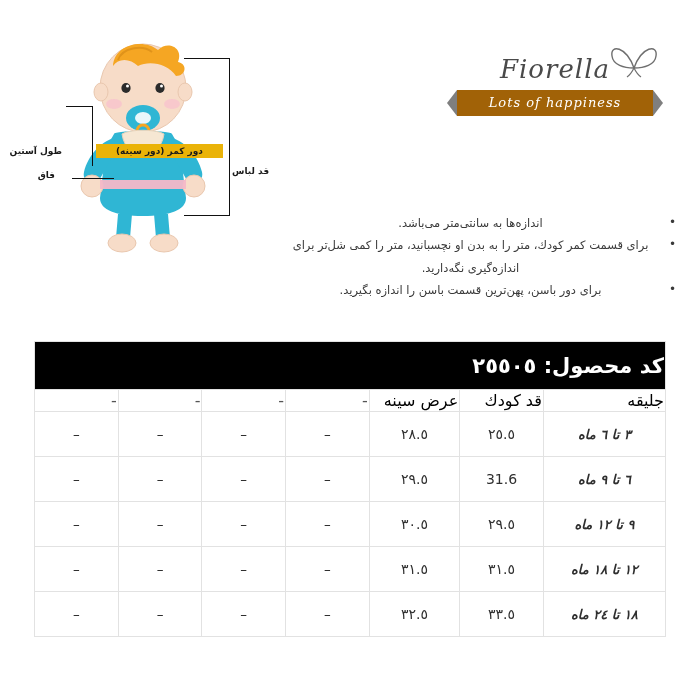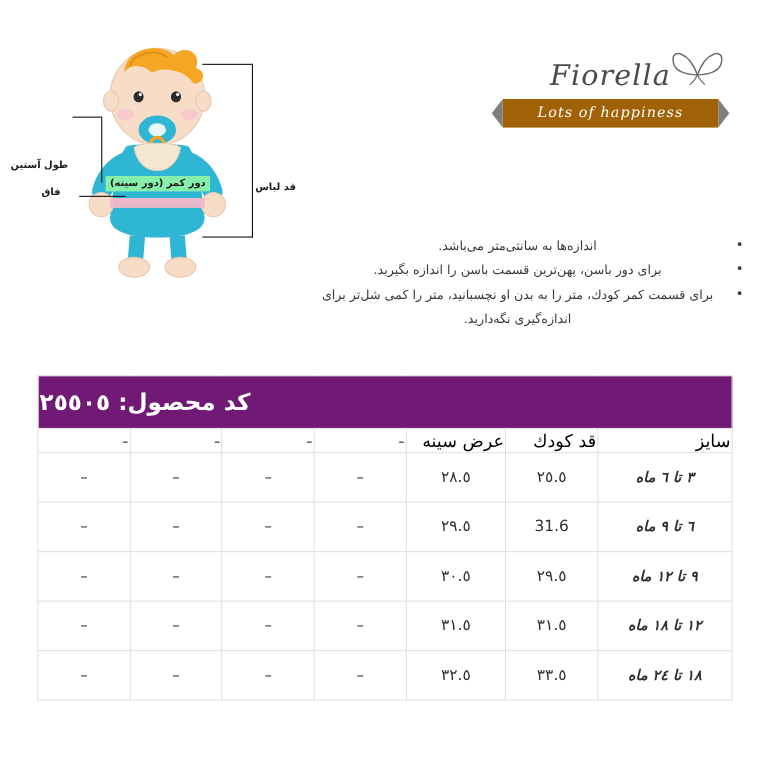--- a/index.html
+++ b/index.html
@@ -70,23 +70,23 @@
     position:absolute; right:0; top:-1px;
     font-size:12px; color:#3a3a3a;
   }
 
   
   .table-zone { position:absolute; left:34px; top:341px; width:632px; }
   table.sizes { width:100%; border-collapse:collapse; }
   table.sizes td, table.sizes th { border:1px solid #e2e2e2; }
 
   .code-row td {
-    background:#701a75;
+    background:#000000;
     color:#ffffff;
-    text-align:left;
+    text-align:right;
     font-size:21px;
     font-weight:bold;
     height:48px;
     letter-spacing:0.5px;
     border:1px solid #7e7e7e;
   }
   table.sizes tbody td {
     height:45px;
     text-align:center;
     font-size:13.5px;
@@ -161,64 +161,64 @@
       
       <div class="callout" style="right:206px; top:68px;margin-top:48px;">طول آستين</div>
       <div class="hline" style="left:48px; top:76px; width:26px;"></div>
       <div class="vline" style="left:74px; top:76px; height:60px;"></div>
 
       
       <div class="callout" style="right:213px; top:140px;">فاق</div>
       <div class="hline" style="left:54px; top:148px; width:42px;"></div>
 
       
-      <div class="callout" style="left:78px; top:130px; background:#86efac; padding:2px 4px;">دور كمر (دور سينه)</div>
+      <div class="callout" style="left:78px; top:114px; background:#eab308; padding:2px 20px;">دور كمر (دور سينه)</div>
 
       
       <div class="cal-box" style="left:166px; top:28px; width:46px; height:158px; border-left:none;"></div>
       <div class="callout" style="left:214px; top:136px;">قد لباس</div>
     </div>
 
     <div class="brand">
       <svg width="56" height="40" viewBox="0 0 56 40" style="position:absolute; right:8px; top:0;">
         <path d="M28 30 C20 8 4 6 6 18 C7 27 18 30 28 30 Z" fill="none" stroke="#6f6f6f" stroke-width="1.4"></path>
         <path d="M28 30 C36 8 52 6 50 18 C49 27 38 30 28 30 Z" fill="none" stroke="#6f6f6f" stroke-width="1.4"></path>
         <path d="M28 30 C26 34 24 37 21 39" fill="none" stroke="#6f6f6f" stroke-width="1.2"></path>
         <path d="M28 30 C30 34 32 37 35 39" fill="none" stroke="#6f6f6f" stroke-width="1.2"></path>
       </svg>
       <div class="brand-name">Fiorella</div>
       <div class="brand-ribbon">Lots of happiness</div>
     </div>
 
     <div class="guide">
       <ul>
         <li>اندازه‌ها به سانتى‌متر مى‌باشد.</li>
+        <li>براى قسمت كمر كودك، متر را به بدن او نچسبانيد، متر را كمى شل‌تر براى اندازه‌گيرى نگه‌داريد.</li>
         <li>براى دور باسن، پهن‌ترين قسمت باسن را اندازه بگيريد.</li>
-        <li>براى قسمت كمر كودك، متر را به بدن او نچسبانيد، متر را كمى شل‌تر براى اندازه‌گيرى نگه‌داريد.</li>
       </ul>
     </div>
   </div>
 
   <div class="table-zone">
     <table class="sizes">
       <colgroup>
         <col class="c-size">
           <col class="c-a">
           <col class="c-b">
         <col class="c-e">
           <col class="c-e">
           <col class="c-e">
           <col class="c-e">
       </colgroup>
       <thead>
         <tr class="code-row">
           <td colspan="7">كد محصول: ٢٥٥٠٥</td>
         </tr>
         <tr class="hdr-row">
-          <td>سايز</td>
+          <td>جليقه</td>
           <td>قد كودك</td>
           <td>عرض سينه</td>
           <td class="dash">-</td>
           <td class="dash">-</td>
           <td class="dash">-</td>
           <td class="dash">-</td>
         </tr>
       </thead>
       <tbody>
         <tr>

